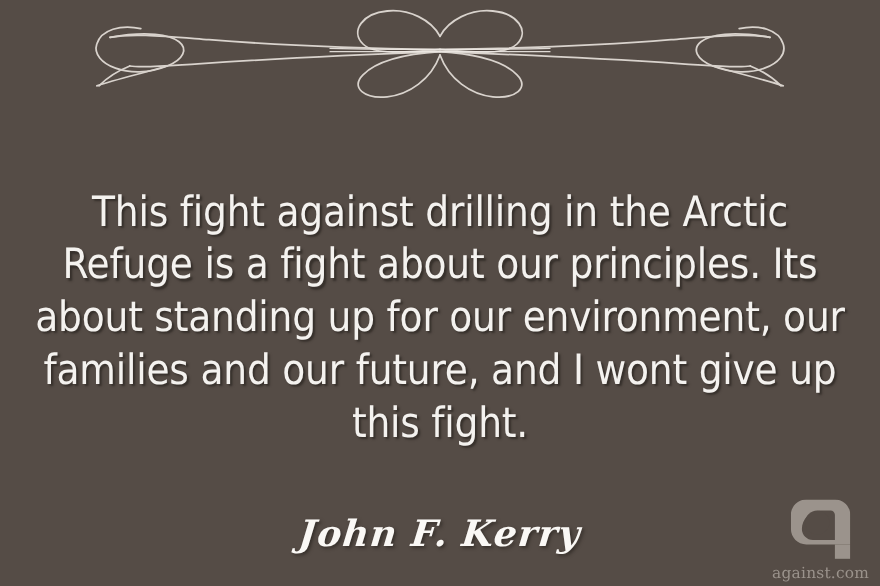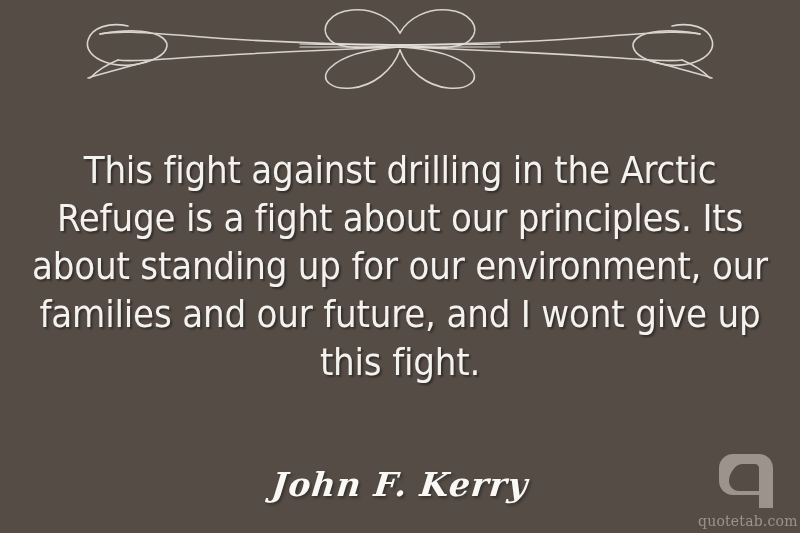--- a/index.html
+++ b/index.html
@@ -28,21 +28,21 @@
     top: 0;
     width: 800px;
     height: 100px;
     pointer-events: none;
   }
 
   
   #quote-block {
     position: absolute;
     left: 30px;
-    top: 146px;
+    top: 168px;
     width: 740px;
     text-align: center;
   }
   #quote-text {
     margin: 0;
     color: #F4F2EF;
     font-family: "DejaVu Sans Condensed", "Liberation Sans Narrow", "Liberation Sans", sans-serif;
     font-stretch: condensed;
     font-size: 38px;
     line-height: 48px;
@@ -144,16 +144,16 @@
 
       <path fill="#9B938C" fill-rule="evenodd" d="M14,0 H40 C47.7,0 54,6.3 54,14 V41 H40 V41 H14 C6.3,41 0,34.7 0,27 V14 C0,6.3 6.3,0 14,0 Z
                M27,10 C17.6,10 10,17.6 10,27 C10,32.5 14.5,37 20,37 L40,37 V14 C40,11.8 38.2,10 36,10 Z"></path>
 
       <circle cx="24" cy="21" r="11" fill="#554C46"></circle>
 
       <path fill="#9B938C" d="M40,28 H40 V41 H27 C27,34 33,28 40,28 Z" opacity="0"></path>
 
       <rect x="40" y="41" width="14" height="13" fill="#9B938C"></rect>
     </svg>
-    <span id="watermark-label">quotetab.com</span>
+    <span id="watermark-label">against.com</span>
   </div>
 
 </div>
 
 </body></html>

